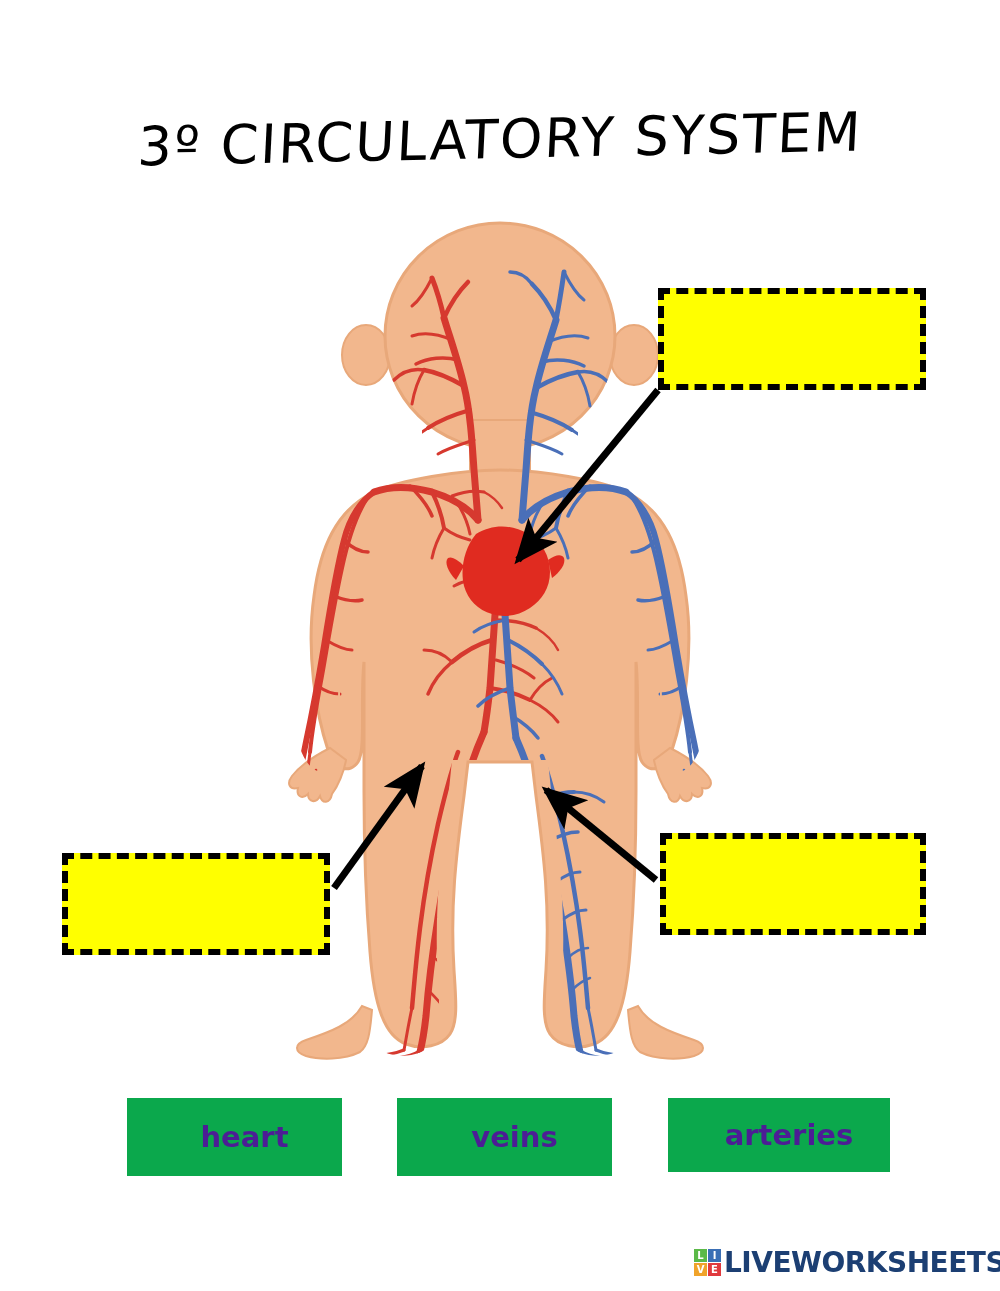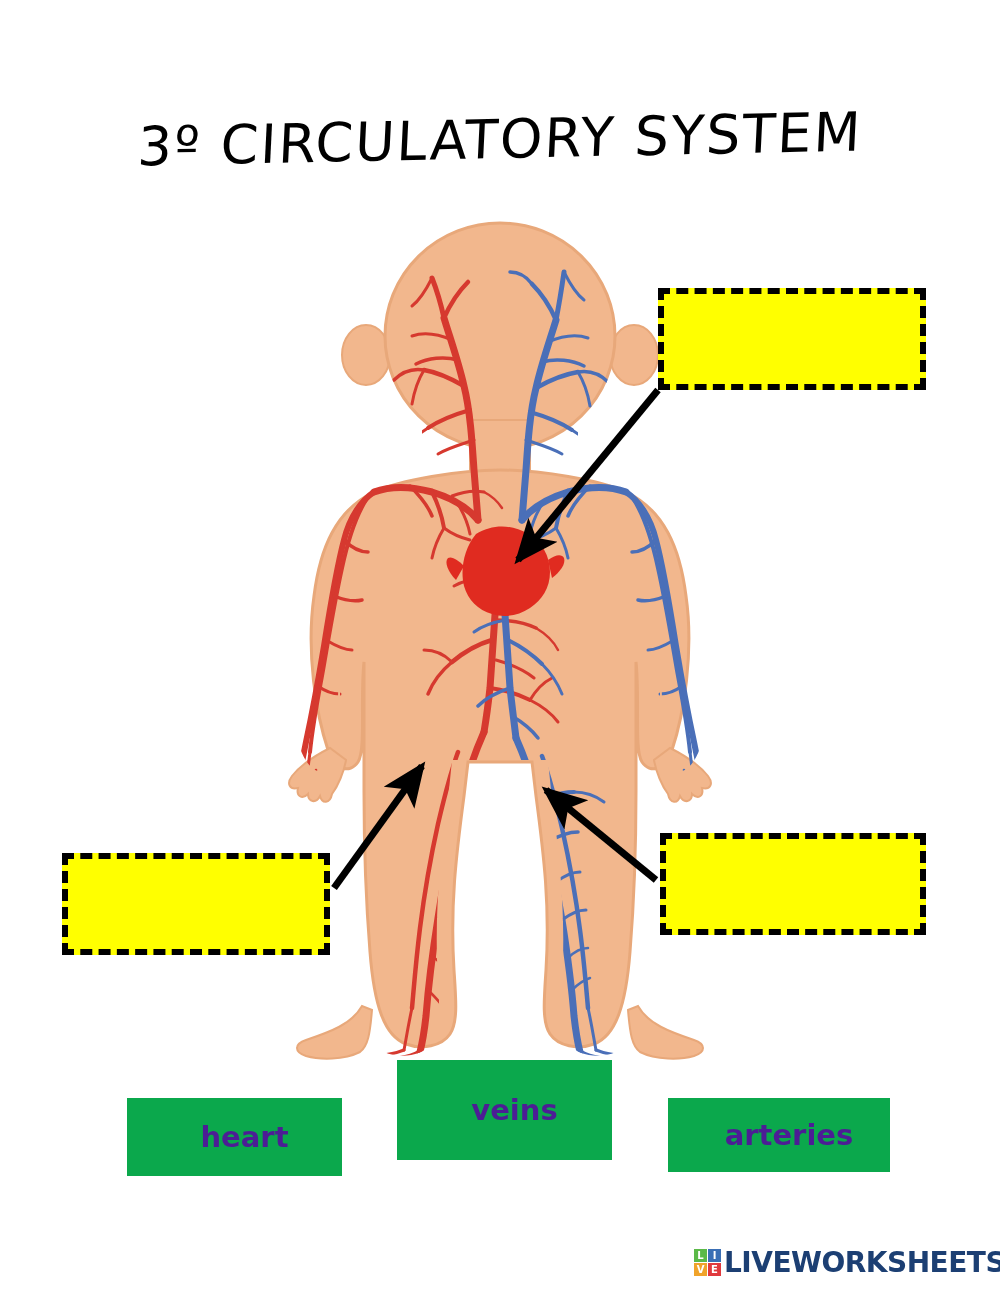--- a/index.html
+++ b/index.html
@@ -64,21 +64,21 @@
     font-weight: bold;
     font-size: 29px;
     display: flex;
     align-items: center;
     justify-content: center;
     letter-spacing: 0px;
     box-sizing: border-box;
     padding-left: 20px;
   }
   #word-tile-0 { left: 127px; top: 1098px; width: 215px; height: 78px; }
-  #word-tile-1 { left: 397px; top: 1060px; width: 215px; height: 100px; }
+  #word-tile-1 { left: 397px; top: 1098px; width: 215px; height: 78px; }
   #word-tile-2 { left: 668px; top: 1098px; width: 222px; height: 74px; }
 
   
   #footer-logo {
     position: absolute;
     left: 694px;
     top: 1246px;
     display: flex;
     align-items: center;
   }

